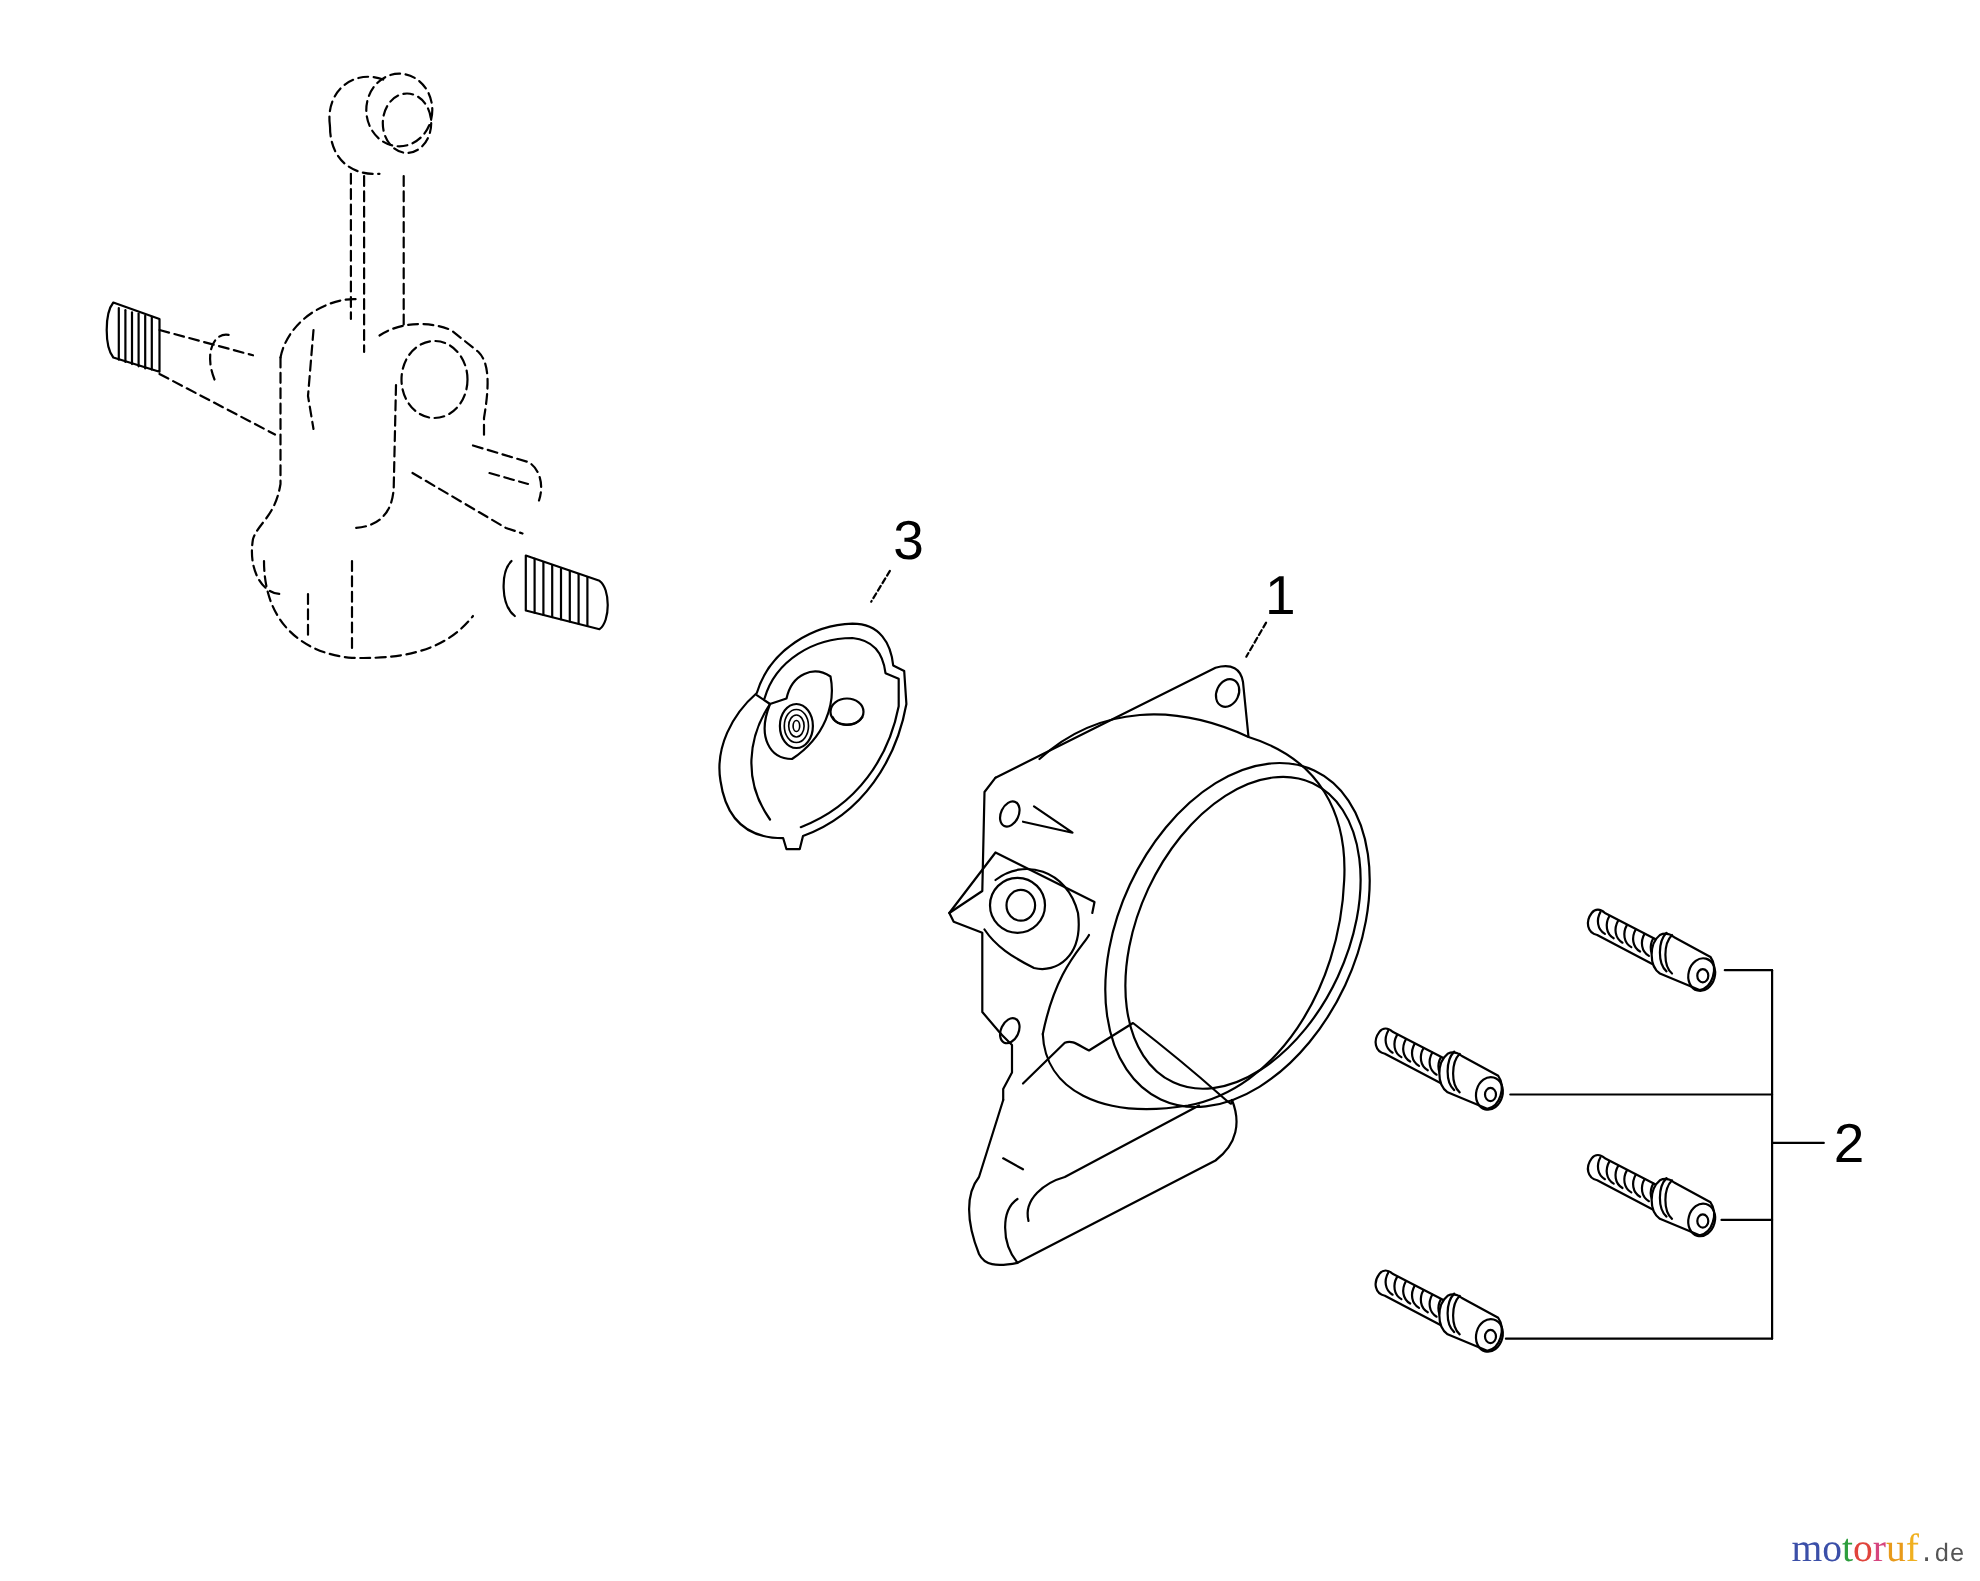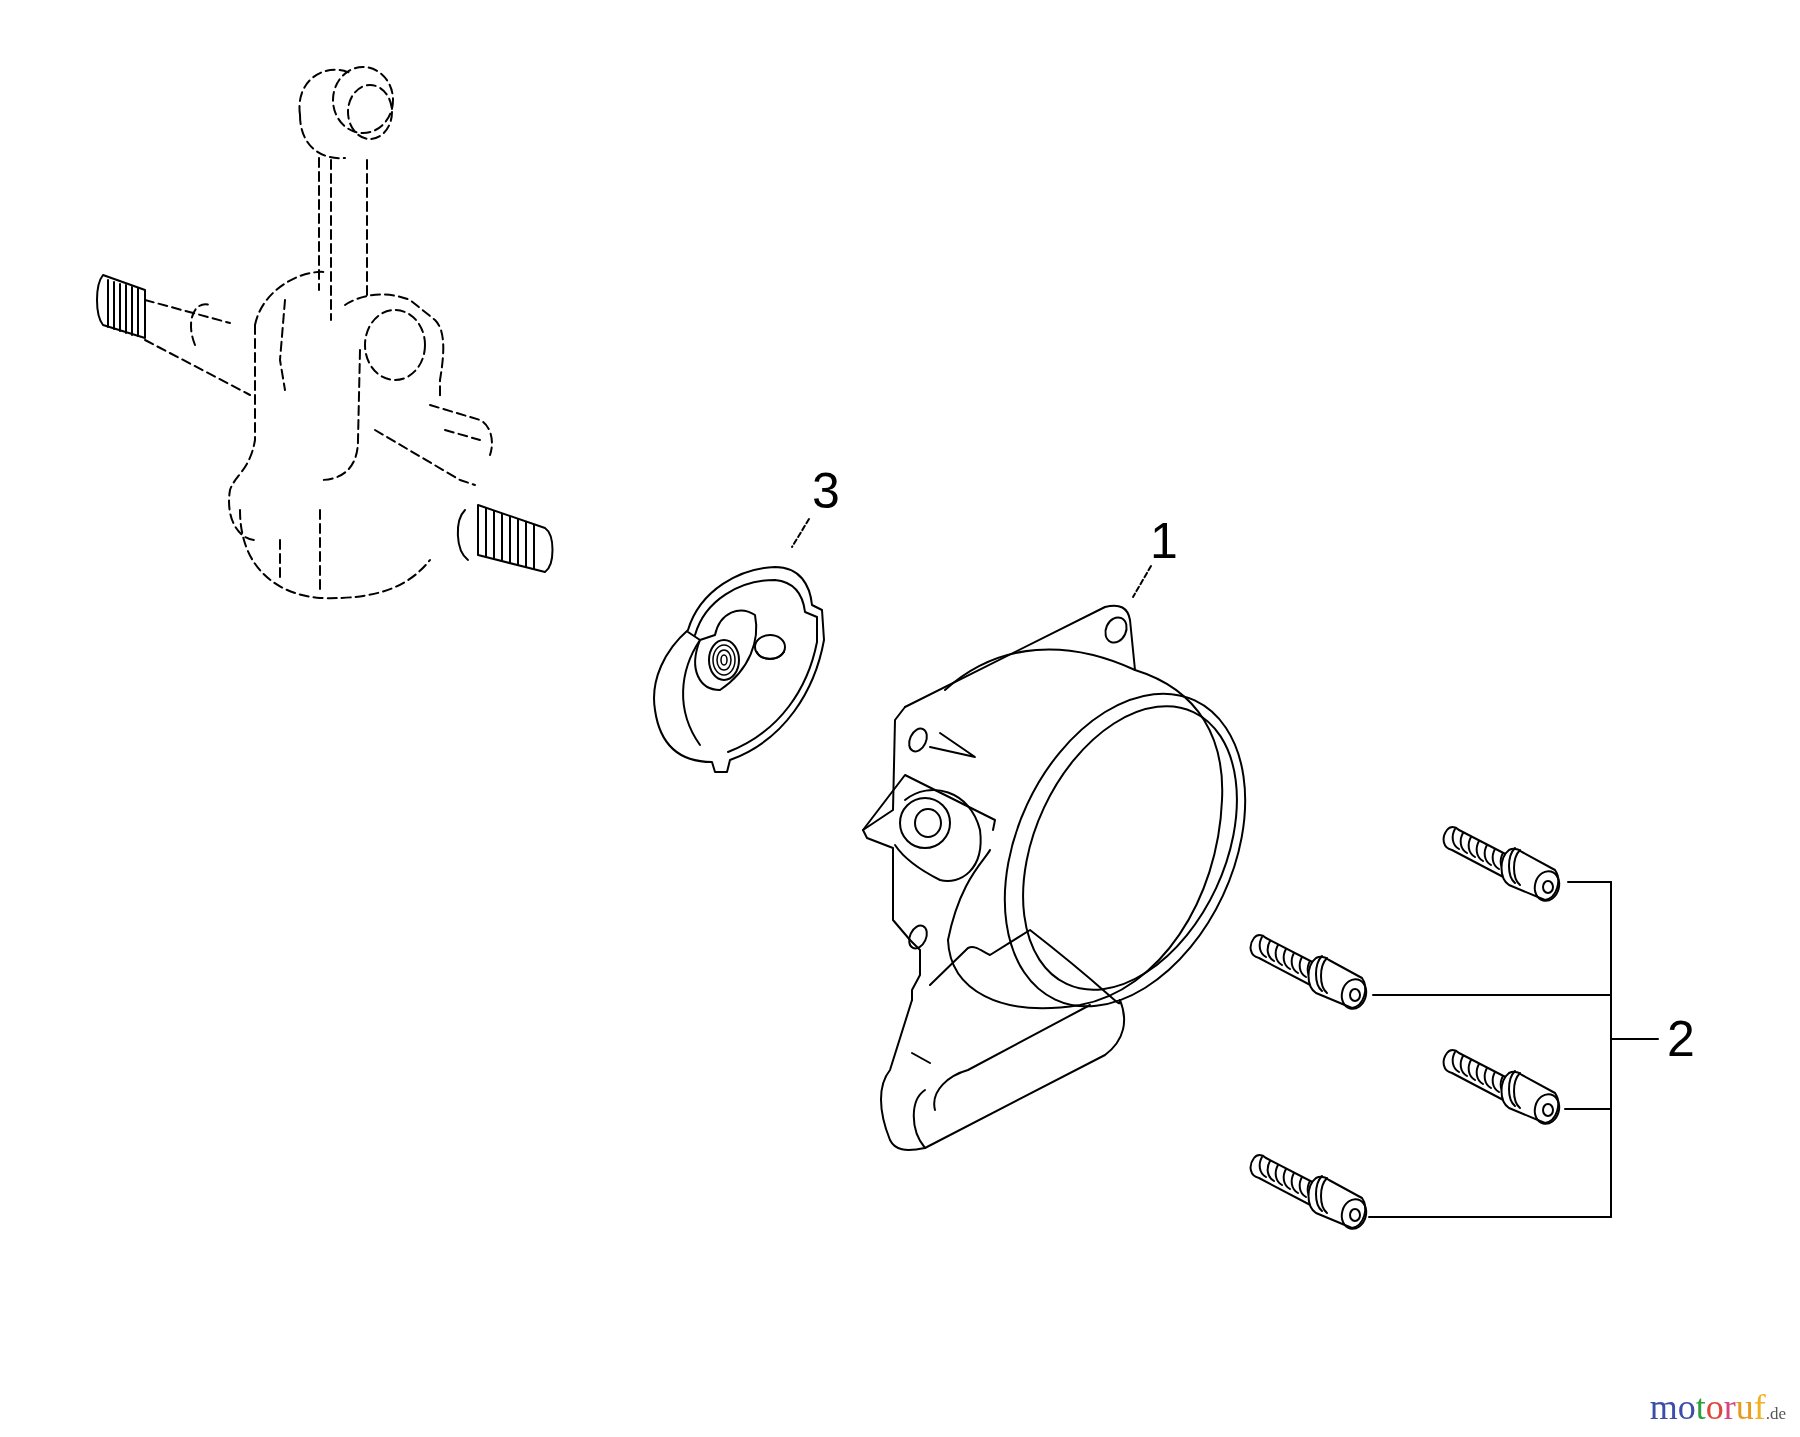--- a/index.html
+++ b/index.html
@@ -1,20 +1,20 @@
 <!DOCTYPE html>
 <html><head>
 <meta charset="utf-8">
 <style>
   html, body { margin: 0; padding: 0; background: #ffffff; }
   body { width: 1800px; height: 1437px; position: relative; overflow: hidden; font-family: "Liberation Sans", sans-serif; }
   #diagram { position: absolute; left: 0; top: 0; width: 1800px; height: 1437px; }
   .label { position: absolute; font-family: "Liberation Sans", sans-serif; font-size: 50px; color: #000; line-height: 1; }
   .watermark { position: absolute; right: 14px; bottom: 12px; font-family: "Liberation Serif", serif; font-size: 36px; line-height: 1; letter-spacing: 0; }
-  .watermark .suffix { font-size: 17px; font-family: Liberation Serif, serif; color: #555; }
+  .watermark .suffix { font-size: 23px; font-family: Liberation Mono, monospace; color: #555; }
   svg * { vector-effect: non-scaling-stroke; }
 </style>
 </head>
 <body>
 
 <svg id="diagram" viewBox="0 0 1800 1437" xmlns="http://www.w3.org/2000/svg">
   <g fill="none" stroke="#000" stroke-width="2" stroke-linejoin="round" stroke-linecap="round">
 
     <g stroke-dasharray="9 5">
 

